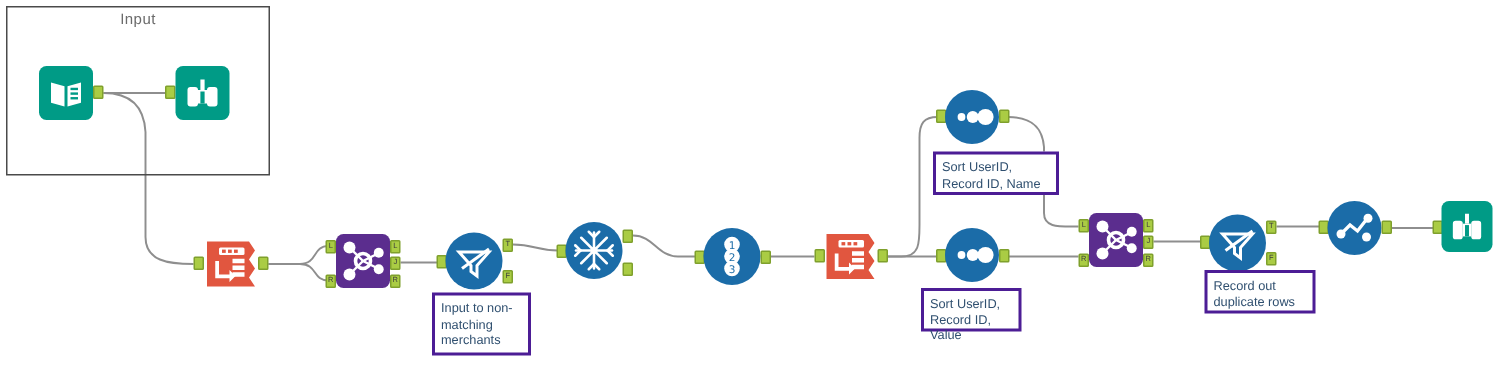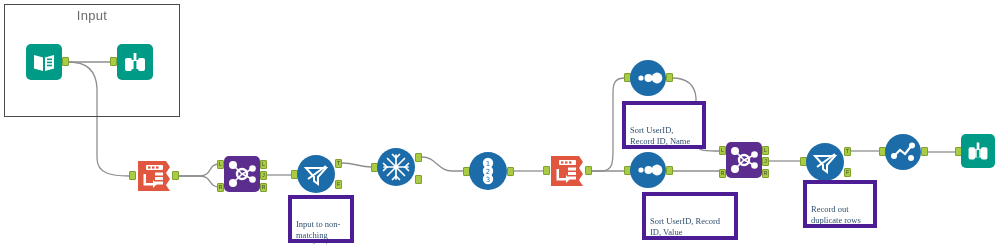--- a/index.html
+++ b/index.html
@@ -29,21 +29,21 @@
     position: absolute;
     border: 1.5px solid #4a4a4a;
     background: transparent;
     box-sizing: border-box;
   }
   .container-title {
     position: absolute;
     width: 100%;
     text-align: center;
     top: 3px;
-    font-size: 13px;
+    font-size: 10px;
     color: #6b6b6b;
     letter-spacing: 0.3px;
   }
   .tool {
     position: absolute;
     box-sizing: border-box;
   }
   .tool-sq {
     border-radius: 5px;
   }
@@ -63,28 +63,28 @@
     position: absolute;
     font-size: 5px;
     color: #3c3c3c;
     line-height: 9px;
     width: 7px;
     text-align: center;
     font-family: "Liberation Sans", sans-serif;
   }
   .note {
     position: absolute;
-    border: 4px solid #4c1d95;
+    border: 2px solid #4c1d95;
     background: #ffffff;
     color: #2f4f6f;
     font-size: 8.5px;
     line-height: 10.5px;
-    padding: 20px 4px;
+    padding: 3px 4px;
     box-sizing: border-box;
-    font-family: Liberation Serif, serif;
+    font-family: Liberation Sans, sans-serif;
   }
   .icon-svg { display: block; }
 </style>
 </head>
 <body>
 
 <div id="canvas">
 
   <svg id="wires" viewBox="0 0 999 244" xmlns="http://www.w3.org/2000/svg">
     <g fill="none" stroke="#8e8e8e" stroke-width="1.3">
@@ -329,17 +329,17 @@
       <rect x="15" y="16" width="6" height="9" fill="#ffffff"></rect>
       <rect x="16.6" y="9" width="2.8" height="7" fill="#ffffff"></rect>
       <rect x="16.6" y="17" width="2.8" height="8" fill="#009b86"></rect>
     </svg>
   </div>
 
   <div class="note" style="left:288px; top:195px; width:66px; height:42px;">Input to non-matching merchants</div>
 
   <div class="note" style="left:622px; top:101px; width:84px; height:29px;">Sort UserID, Record ID, Name</div>
 
-  <div class="note" style="left:642px; top:192px; width:96px; height:29px;">Sort UserID, Record ID, Value</div>
+  <div class="note" style="left:614px; top:192px; width:67px; height:29px;">Sort UserID, Record ID, Value</div>
 
   <div class="note" style="left:803px; top:180px; width:74px; height:29px;">Record out duplicate rows</div>
 
 </div>
 
 </body></html>

